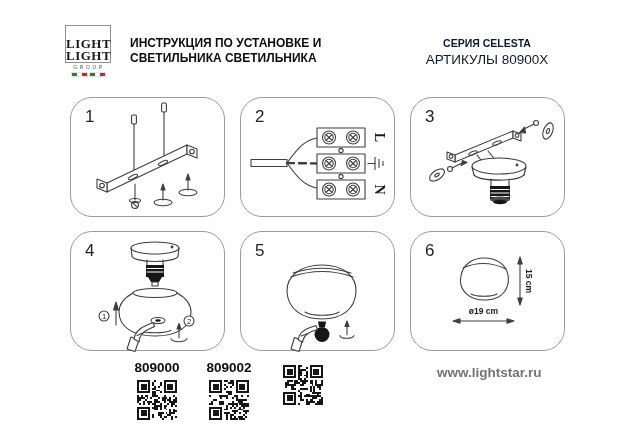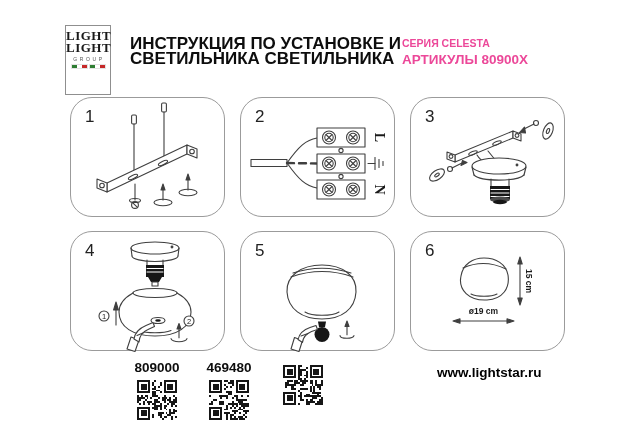--- a/index.html
+++ b/index.html
@@ -1,46 +1,46 @@
 <!DOCTYPE html>
 <html><head>
 <meta charset="utf-8">
 <style>
   html,body{margin:0;padding:0;background:#fff;}
   .page{position:relative;width:630px;height:445px;background:#fff;overflow:hidden;
         font-family:"Liberation Sans",sans-serif;color:#111;}
   
-  .logo{position:absolute;left:65px;top:25px;width:46px;height:70px;border:1px solid #8f8f8f;
-        box-sizing:border-box;background:#fff;text-align:center;padding-top:4px;}
+  .logo{position:absolute;left:65px;top:25px;width:46px;height:38px;border:1px solid #8f8f8f;
+        box-sizing:border-box;background:#fff;text-align:center;padding-top:12px;}
   .logo .l1,.logo .l2{font-family:"Liberation Serif","DejaVu Serif",serif;font-weight:bold;
         font-size:13px;line-height:12px;letter-spacing:.5px;color:#1a1a1a;}
   .logo .l3{font-size:5px;letter-spacing:2.6px;color:#555;margin-top:2px;text-indent:2px;}
   .flags{display:flex;justify-content:center;gap:3px;margin-top:3px;}
   .flag{width:15px;height:3px;display:flex;outline:1px solid #e3e3e3;}
   .flag i{flex:1;}
-  .title{position:absolute;left:130px;top:36px;font-weight:bold;font-size:17px;line-height:15px;color:#0d0d0d;}
-  .hright{position:absolute;left:402px;top:37px;width:170px;color:#ec4899;}
+  .title{position:absolute;left:130px;top:36px;font-weight:bold;font-size:12px;line-height:15px;color:#0d0d0d;}
+  .hright{position:absolute;left:402px;top:37px;width:170px;text-align:center;color:#0f172a;}
   .hright .series{font-weight:bold;font-size:10.5px;}
-  .hright .articles{font-weight:bold;font-size:13.5px;margin-top:3px;}
+  .hright .articles{font-weight:normal;font-size:13.5px;margin-top:3px;}
   
   .panel{position:absolute;width:155px;height:120px;border:1px solid #9b9b9b;border-radius:22px;
          background:#fff;box-sizing:border-box;}
   .p1{left:70px;top:97px;}  .p2{left:240px;top:97px;}  .p3{left:410px;top:97px;}
   .p4{left:70px;top:231px;} .p5{left:240px;top:231px;} .p6{left:410px;top:231px;}
   .panel .num{position:absolute;left:14px;top:9px;font-size:17px;color:#222;}
   .art{position:absolute;left:0;top:0;width:155px;height:120px;color:var(--line,#3f3f3f);}
   .art .s{stroke:currentColor;fill:none;stroke-width:1.1;stroke-linejoin:round;stroke-linecap:round;}
   .art text{fill:#1a1a1a;}
   
   .artcol{position:absolute;top:360px;width:84px;text-align:center;}
   .c1{left:115px;} .c2{left:187px;} .c3{left:261px;}
   .artcol .lbl{font-weight:bold;font-size:13.5px;color:#0d0d0d;}
   .qr{width:40px;height:40px;margin:5px auto 0;}
   .qr svg{width:40px;height:40px;display:block;fill:#161616;}
-  .site{position:absolute;left:437px;top:365px;font-weight:bold;font-size:13.5px;color:#000000;}
+  .site{position:absolute;left:437px;top:365px;font-weight:bold;font-size:13.5px;color:#737373;}
 </style>
 </head>
 <body>
 
 <div class="page" style="--line: #3f3f3f; --fgreen: #2e7d32; --fred: #c62828;">
 
   <div class="logo">
     <div class="l1">LIGHT</div>
     <div class="l2">LIGHT</div>
     <div class="l3">GROUP</div>
@@ -505,21 +505,21 @@
           <rect x="3" y="20" width="1" height="1"></rect>
           <rect x="4" y="20" width="1" height="1"></rect>
           <rect x="5" y="20" width="1" height="1"></rect>
           <rect x="6" y="20" width="1" height="1"></rect>
           <rect x="13" y="20" width="1" height="1"></rect>
           <rect x="18" y="20" width="1" height="1"></rect>
         </svg>
       </div>
   </div>
   <div class="artcol c2">
-    <div class="lbl">469480</div>
+    <div class="lbl">809002</div>
     <div class="qr">
         <svg viewBox="0 0 21 21" shape-rendering="crispEdges">
           <rect x="0" y="0" width="1" height="1"></rect>
           <rect x="1" y="0" width="1" height="1"></rect>
           <rect x="2" y="0" width="1" height="1"></rect>
           <rect x="3" y="0" width="1" height="1"></rect>
           <rect x="4" y="0" width="1" height="1"></rect>
           <rect x="5" y="0" width="1" height="1"></rect>
           <rect x="6" y="0" width="1" height="1"></rect>
           <rect x="8" y="0" width="1" height="1"></rect>

